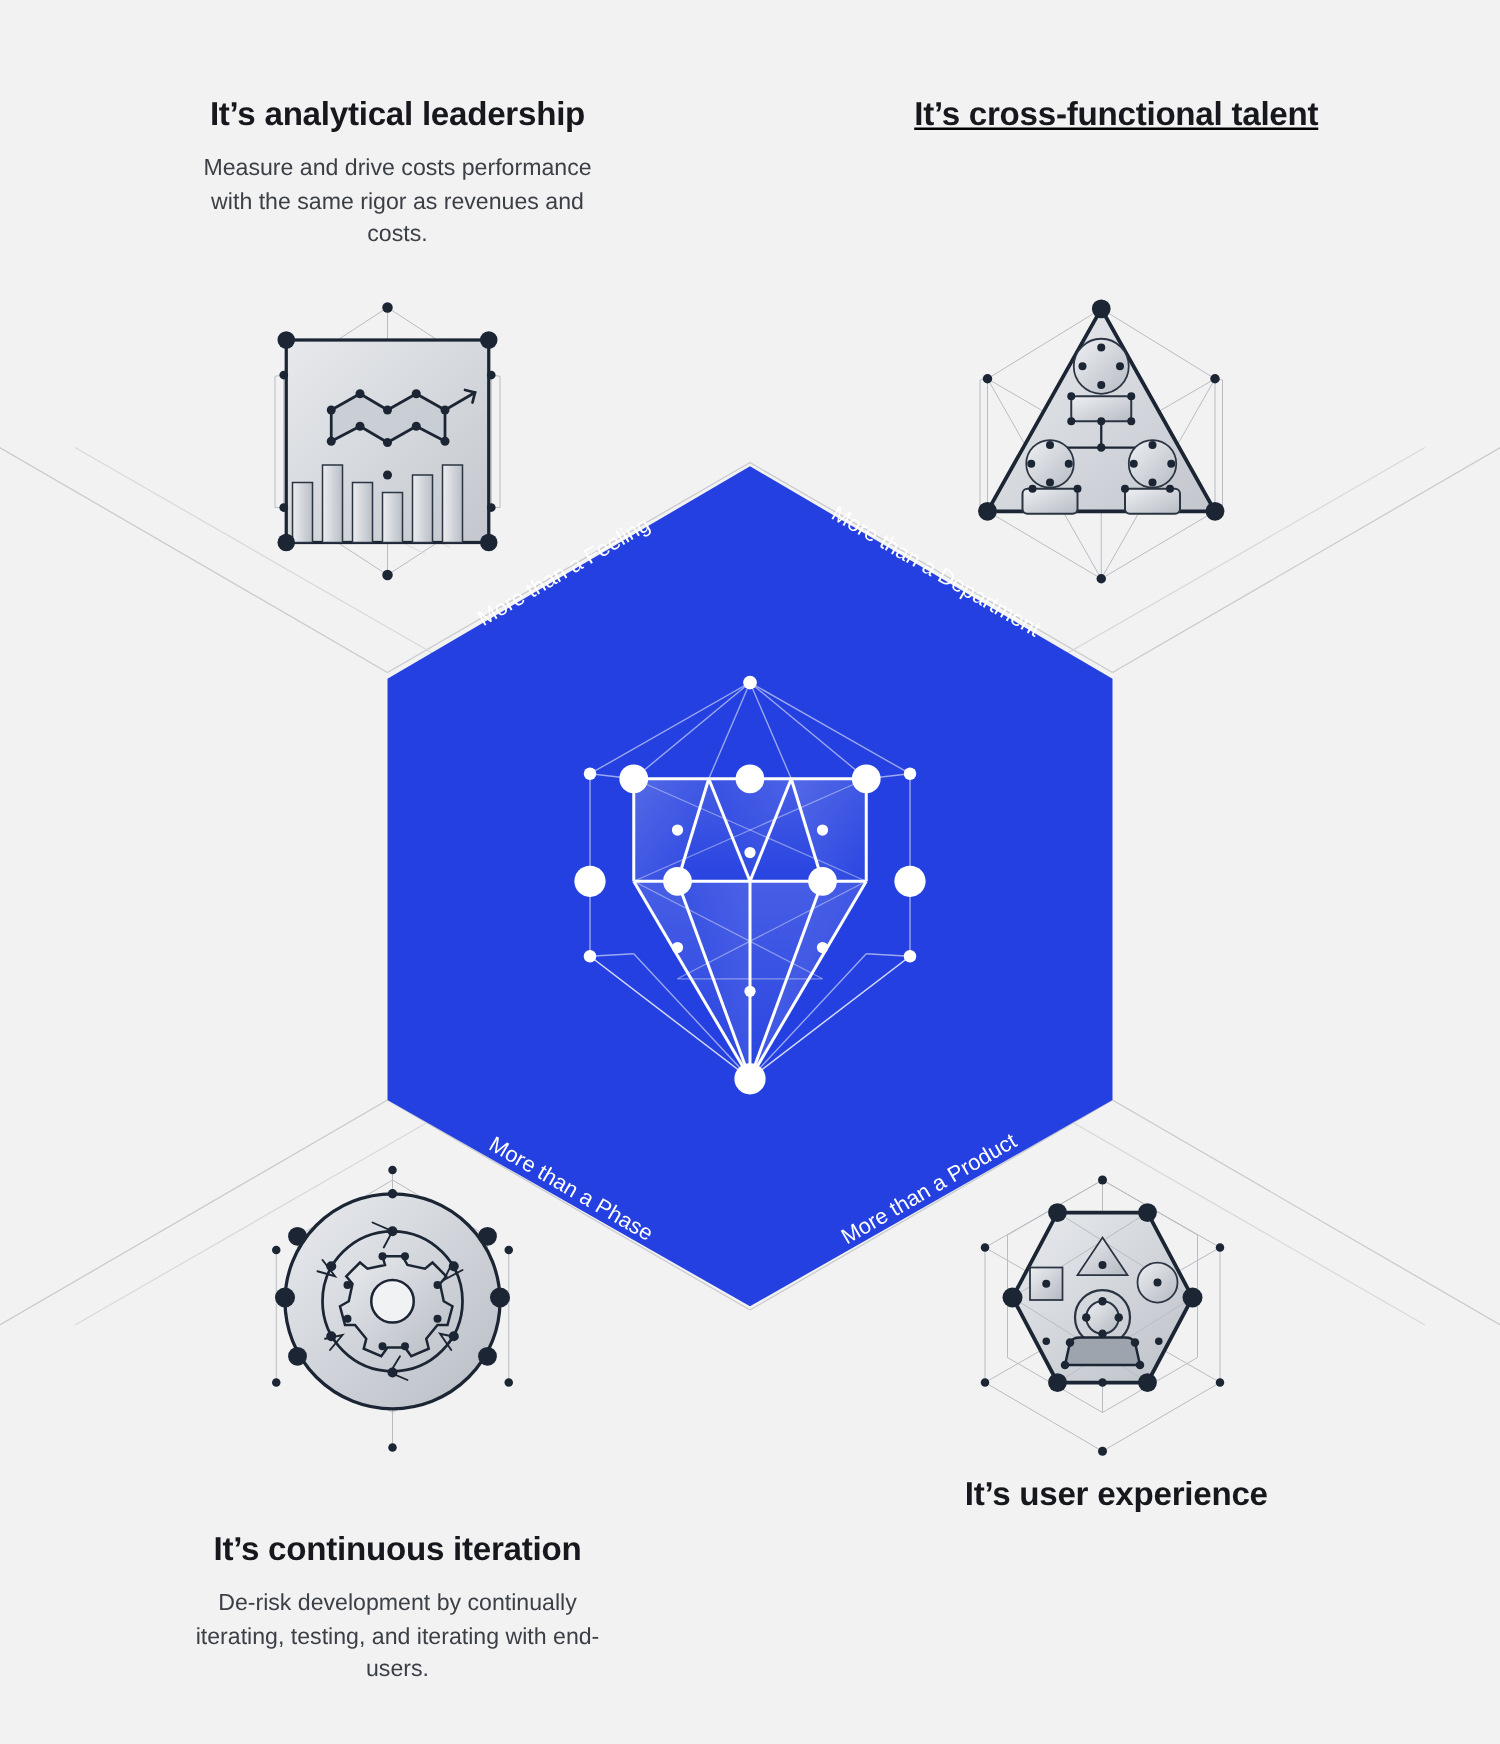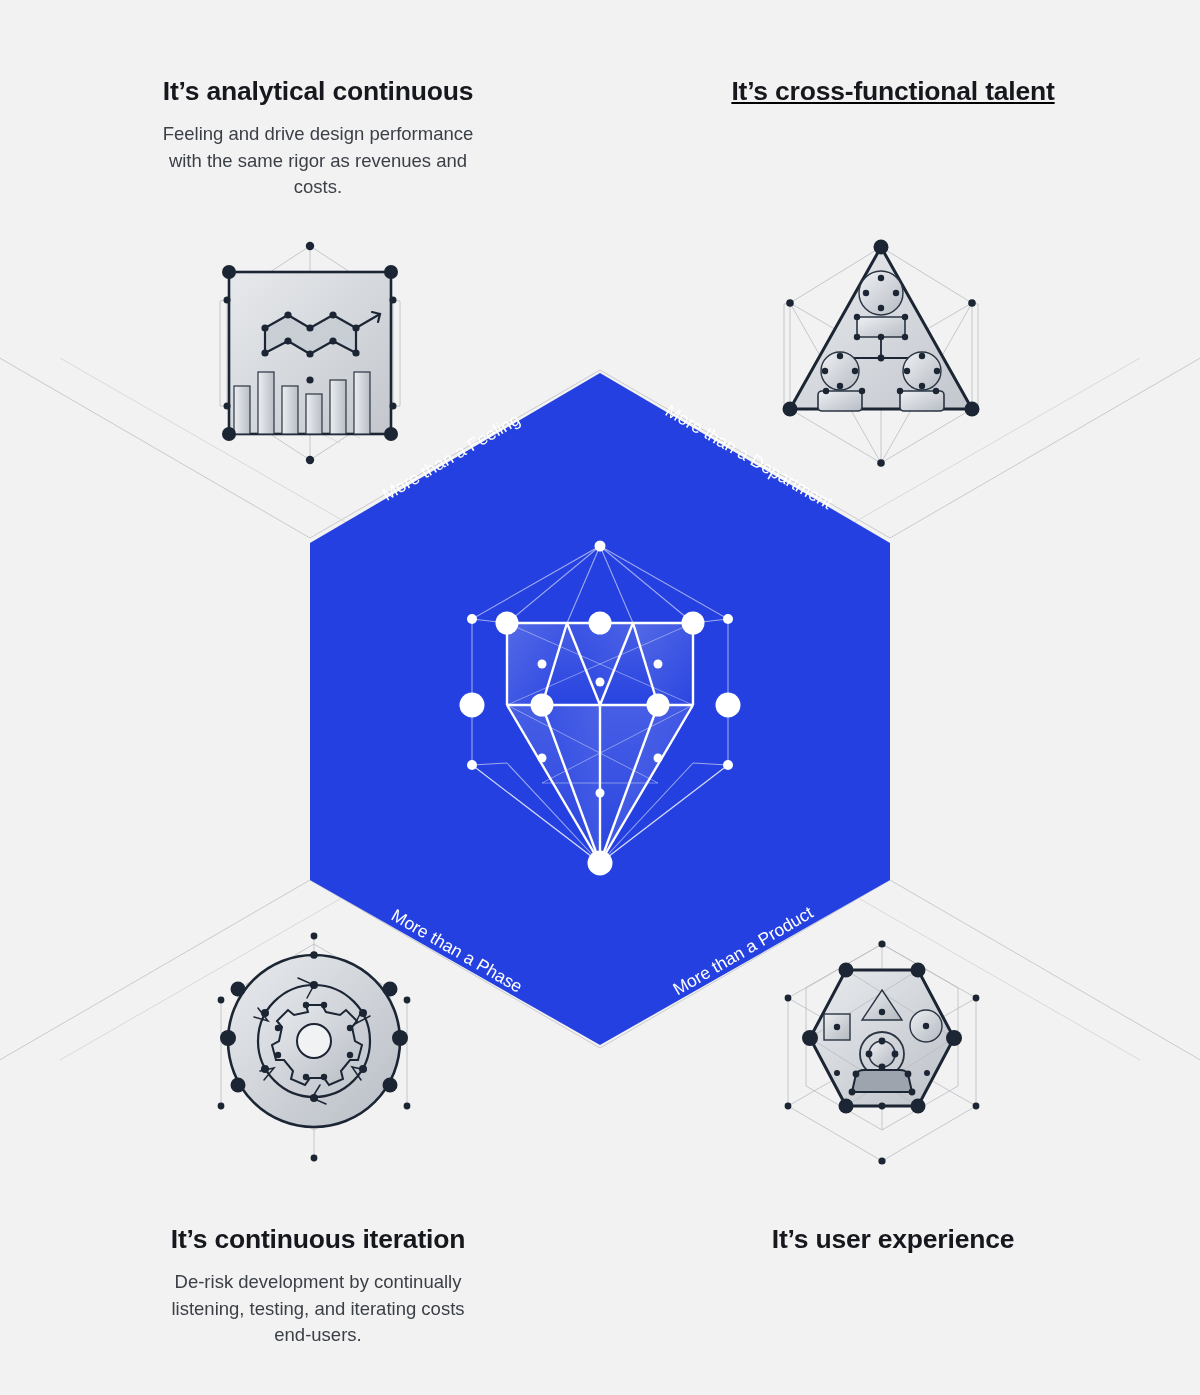--- a/index.html
+++ b/index.html
@@ -54,21 +54,21 @@
     font-size: 18.5px;
     font-weight: 400;
     color: #3b3f46;
     line-height: 1.45;
     margin: 0 auto;
     max-width: 330px;
   }
   #block-tl { left: 108px;  top: 76px; }
   #block-tr { left: 683px;  top: 76px; text-decoration: underline; }
   #block-bl { left: 108px;  top: 1180px; margin-top: 44px; }
-  #block-br { left: 683px;  top: 1180px; margin-top: 44px; }
+  #block-br { left: 683px;  top: 1180px; }
 
   
   .icon-art {
     position: absolute;
     width: 250px;
     height: 250px;
   }
   .icon-art svg { display: block; width: 250px; height: 250px; }
   #icon-tl { left: 190px; top: 238px; }
   #icon-tr { left: 758px; top: 233px; }
@@ -521,30 +521,30 @@
         <circle cx="94" cy="164" r="3.4"></circle>
           <circle cx="154" cy="164" r="3.4"></circle>
         <circle cx="124" cy="178" r="3.4"></circle>
         <circle cx="79" cy="145" r="3"></circle>
           <circle cx="169" cy="145" r="3"></circle>
       </g>
     </svg>
   </div>
 
   <div class="block" id="block-tl">
-    <h2>It’s analytical continuous</h2>
-    <p>Feeling and drive design performance with the same rigor as revenues and costs.</p>
+    <h2>It’s analytical leadership</h2>
+    <p>Measure and drive costs performance with the same rigor as revenues and costs.</p>
   </div>
 
   <div class="block" id="block-tr">
     <h2>It’s cross-functional talent</h2>
   </div>
 
   <div class="block" id="block-bl">
     <h2>It’s continuous iteration</h2>
-    <p>De-risk development by continually listening, testing, and iterating costs end-users.</p>
+    <p>De-risk development by continually iterating, testing, and iterating with end-users.</p>
   </div>
 
   <div class="block" id="block-br">
     <h2>It’s user experience</h2>
   </div>
 
 </div>
 
 </body></html>

